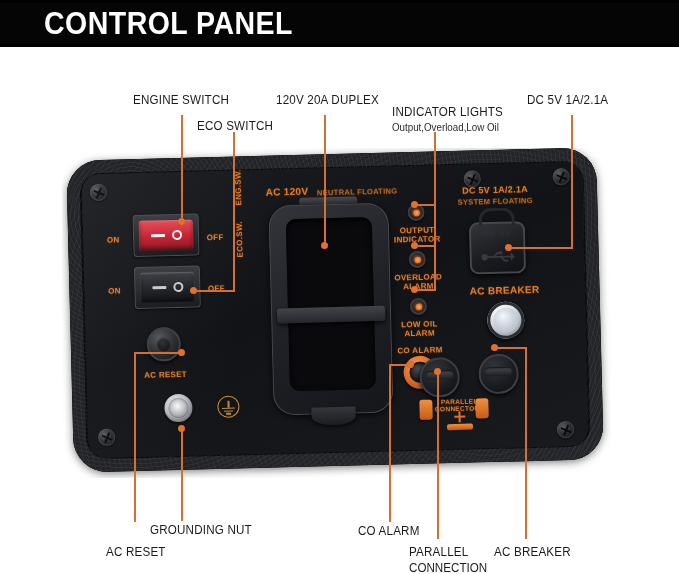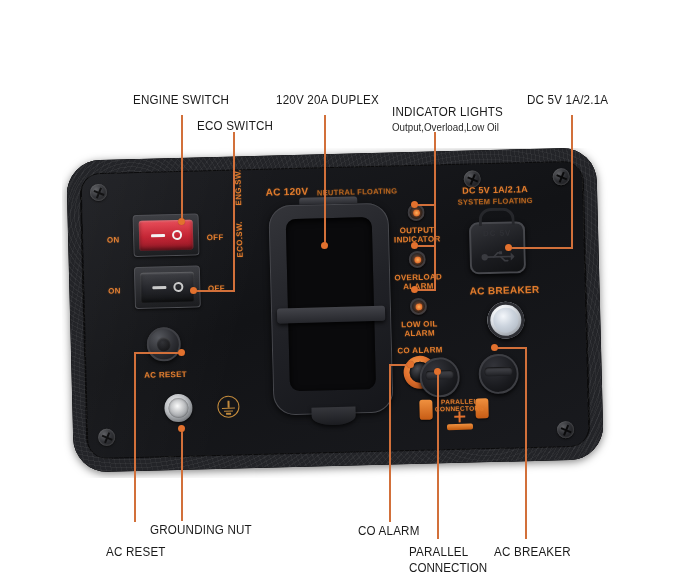--- a/index.html
+++ b/index.html
@@ -315,20 +315,24 @@
   .par-bar{
     position:absolute; width:26px; height:6px; border-radius:2px;
     background: linear-gradient(180deg,#f0913f,#c0590f);
   }
 </style>
 </head>
 <body>
 
 <div id="root">
 
+  <div class="titlebar">
+    <div class="inner"></div>
+    <div class="title-text">CONTROL PANEL</div>
+  </div>
 
   <div class="photo">
     <div class="panel-body">
       <div class="bezel-tex"></div>
       <div class="panel-face">
 
         <div class="screw" style="left:8px;  top:10px;"></div>
         <div class="screw" style="right:12px;top:6px;"></div>
         <div class="screw" style="left:10px; bottom:12px;"></div>
         <div class="screw" style="right:14px;bottom:8px;"></div>

